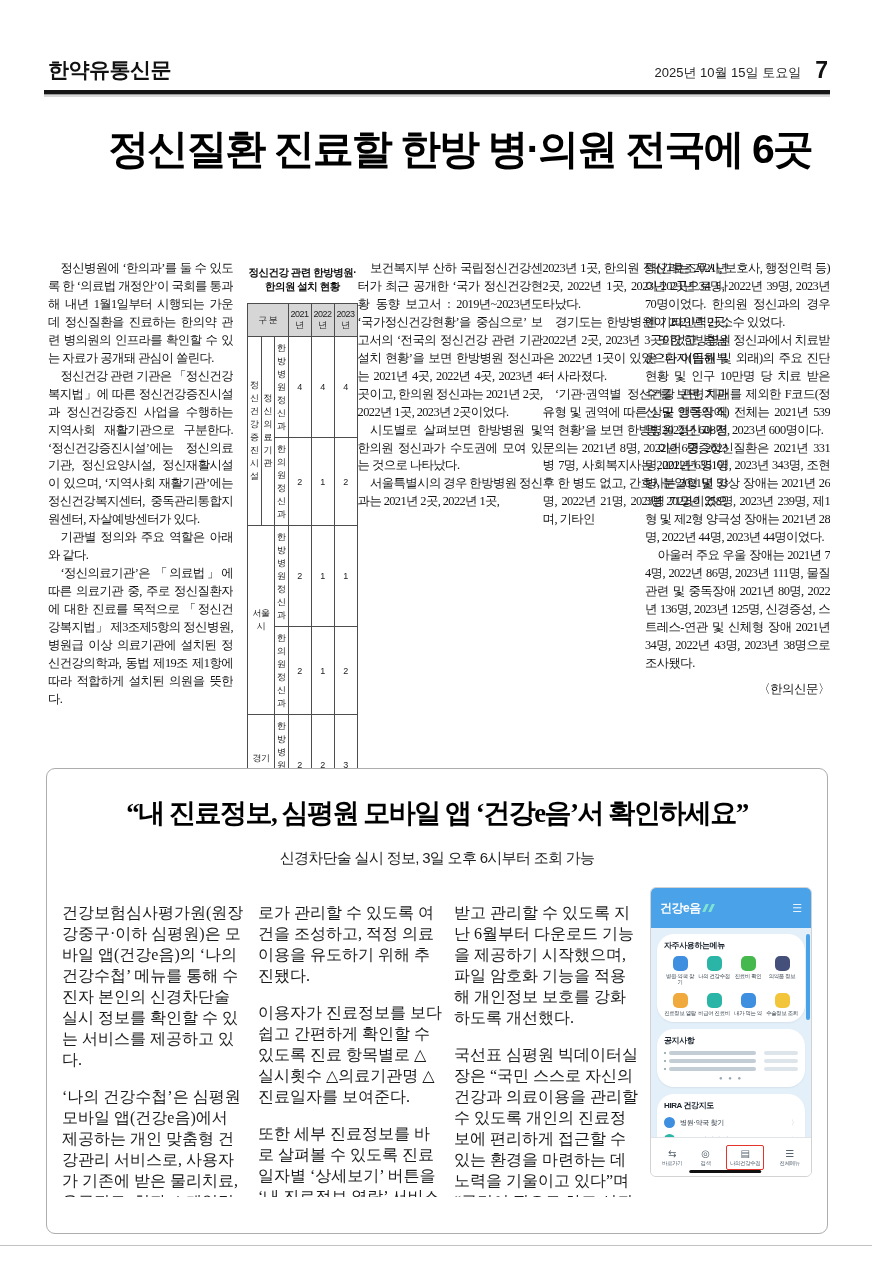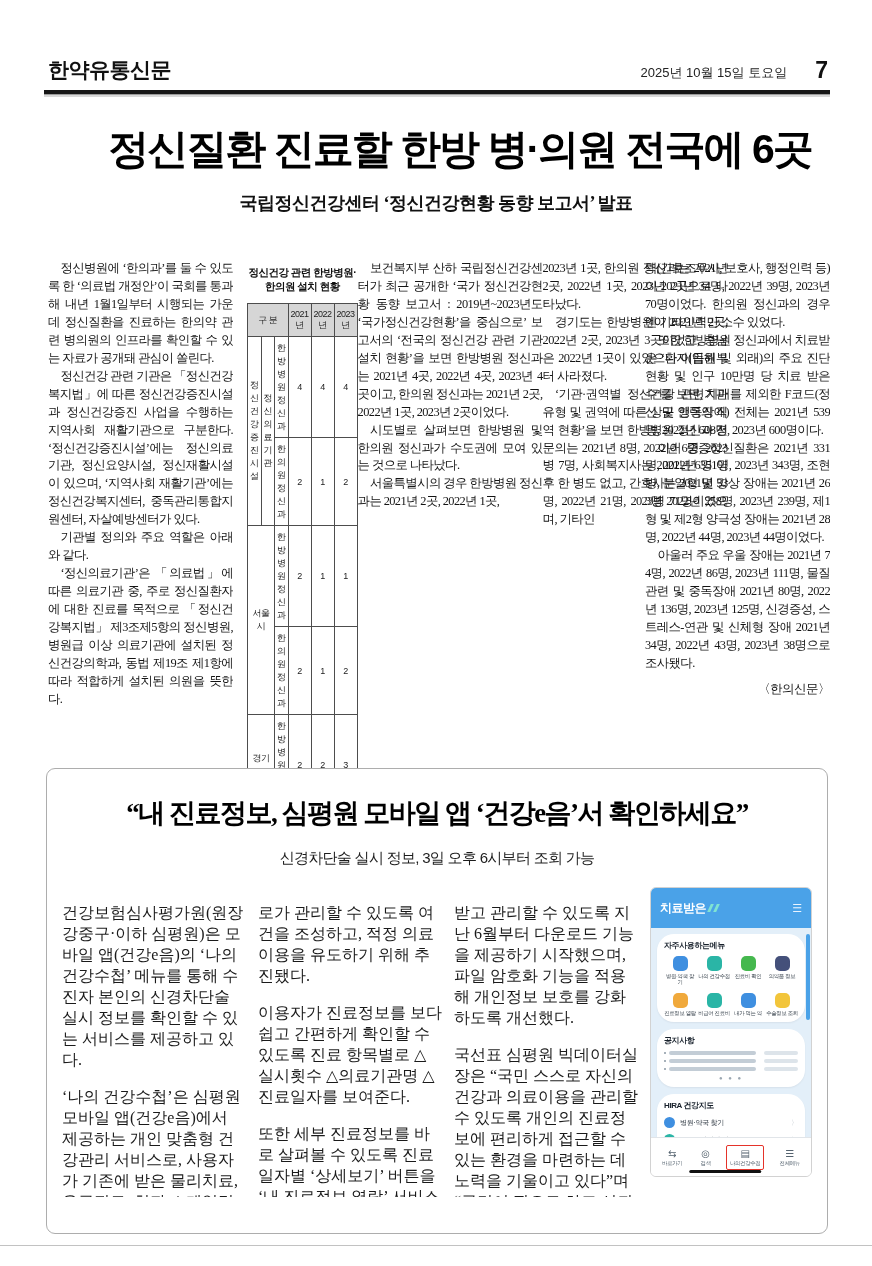--- a/index.html
+++ b/index.html
@@ -2,21 +2,21 @@
 <html lang="ko"><head>
 <meta charset="utf-8">
 <style>
   html,body{margin:0;padding:0;background:#ffffff;}
   #page{position:relative;width:872px;height:1266px;background:#ffffff;overflow:hidden;
         font-family:"Liberation Serif","DejaVu Serif",serif;color:#1a1a1a;}
 
   
   #masthead{position:absolute;top:56px;left:48px;width:780px;display:flex;align-items:flex-end;justify-content:space-between;}
   #paper-name{font-family:"Liberation Sans","DejaVu Sans",sans-serif;font-weight:900;font-size:21px;letter-spacing:-0.5px;color:#111;}
-  #mast-right{display:flex;align-items:flex-end;gap:28px;}
+  #mast-right{display:flex;align-items:flex-end;gap:14px;}
   #mast-date{font-family:"Liberation Sans",sans-serif;font-size:13px;color:#222;padding-bottom:2px;}
   #mast-page{font-family:"Liberation Sans",sans-serif;font-weight:800;font-size:23px;color:#111;}
   #mast-rule{position:absolute;top:90px;left:44px;width:786px;height:4px;background:#161616;border-bottom:1px solid #9a9a9a;box-shadow:0 2px 0 #d8d8d8;}
 
   
   #a1-headline{position:absolute;top:122px;left:0;width:872px;text-align:center;
     font-family:"Liberation Sans","DejaVu Sans",sans-serif;font-weight:800;font-size:41px;letter-spacing:-2px;color:#000;padding-left:24px;}
   #a1-subheads{position:absolute;top:190px;left:0;width:872px;text-align:center;font-weight:700;font-size:18px;line-height:27px;color:#111;letter-spacing:-0.5px;}
 
   
@@ -89,21 +89,20 @@
     <div id="paper-name">한약유통신문</div>
     <div id="mast-right">
       <span id="mast-date">2025년 10월 15일 토요일</span>
       <span id="mast-page">7</span>
     </div>
   </div>
   <div id="mast-rule"></div>
 
   <div id="a1-headline">정신질환 진료할 한방 병·의원 전국에 6곳</div>
   <div id="a1-subheads">
-    <div>국립정신건강센터 ‘정신건강현황 동향 보고서’ 발표</div>
   </div>
 
   <div id="a1-body">
     <div class="col">
         <p>정신병원에 ‘한의과’를 둘 수 있도록 한 ‘의료법 개정안’이 국회를 통과해 내년 1월1일부터 시행되는 가운데 정신질환을 진료하는 한의약 관련 병의원의 인프라를 확인할 수 있는 자료가 공개돼 관심이 쏠린다.</p>
         <p>정신건강 관련 기관은 「정신건강복지법」에 따른 정신건강증진시설과 정신건강증진 사업을 수행하는 지역사회 재활기관으로 구분한다. ‘정신건강증진시설’에는 정신의료기관, 정신요양시설, 정신재활시설이 있으며, ‘지역사회 재활기관’에는 정신건강복지센터, 중독관리통합지원센터, 자살예방센터가 있다.</p>
         <p>기관별 정의와 주요 역할은 아래와 같다.</p>
         <p>‘정신의료기관’은 「의료법」에 따른 의료기관 중, 주로 정신질환자에 대한 진료를 목적으로 「정신건강복지법」 제3조제5항의 정신병원, 병원급 이상 의료기관에 설치된 정신건강의학과, 동법 제19조 제1항에 따라 적합하게 설치된 의원을 뜻한다.</p>
       </div>
 
@@ -207,21 +206,21 @@
         <div>
             <p>받고 관리할 수 있도록 지난 6월부터 다운로드 기능을 제공하기 시작했으며, 파일 암호화 기능을 적용해 개인정보 보호를 강화하도록 개선했다.</p>
             <p>국선표 심평원 빅데이터실장은 “국민 스스로 자신의 건강과 의료이용을 관리할 수 있도록 개인의 진료정보에 편리하게 접근할 수 있는 환경을 마련하는 데 노력을 기울이고 있다”며 “국민이 필요로 하고 신뢰할 수 있는 진료정보 마이데이터 서비스를 제공할 수 있도록 지속적으로 개선해 나가겠다”고 밝혔다.</p>
           </div>
 
       </div>
 
       <div id="phone">
         <div id="ph-header">
           <div id="ph-logo">
-            <span>치료받은</span>
+            <span>건강e음</span>
             <span class="slash"></span>
             <span class="slash"></span>
           </div>
           <div id="ph-menu-icon">☰</div>
         </div>
         <div id="ph-body">
           <div class="ph-card">
             <div class="ph-card-title">자주사용하는메뉴</div>
             <div id="app-menu-grid">
                 <div class="menu-item">

